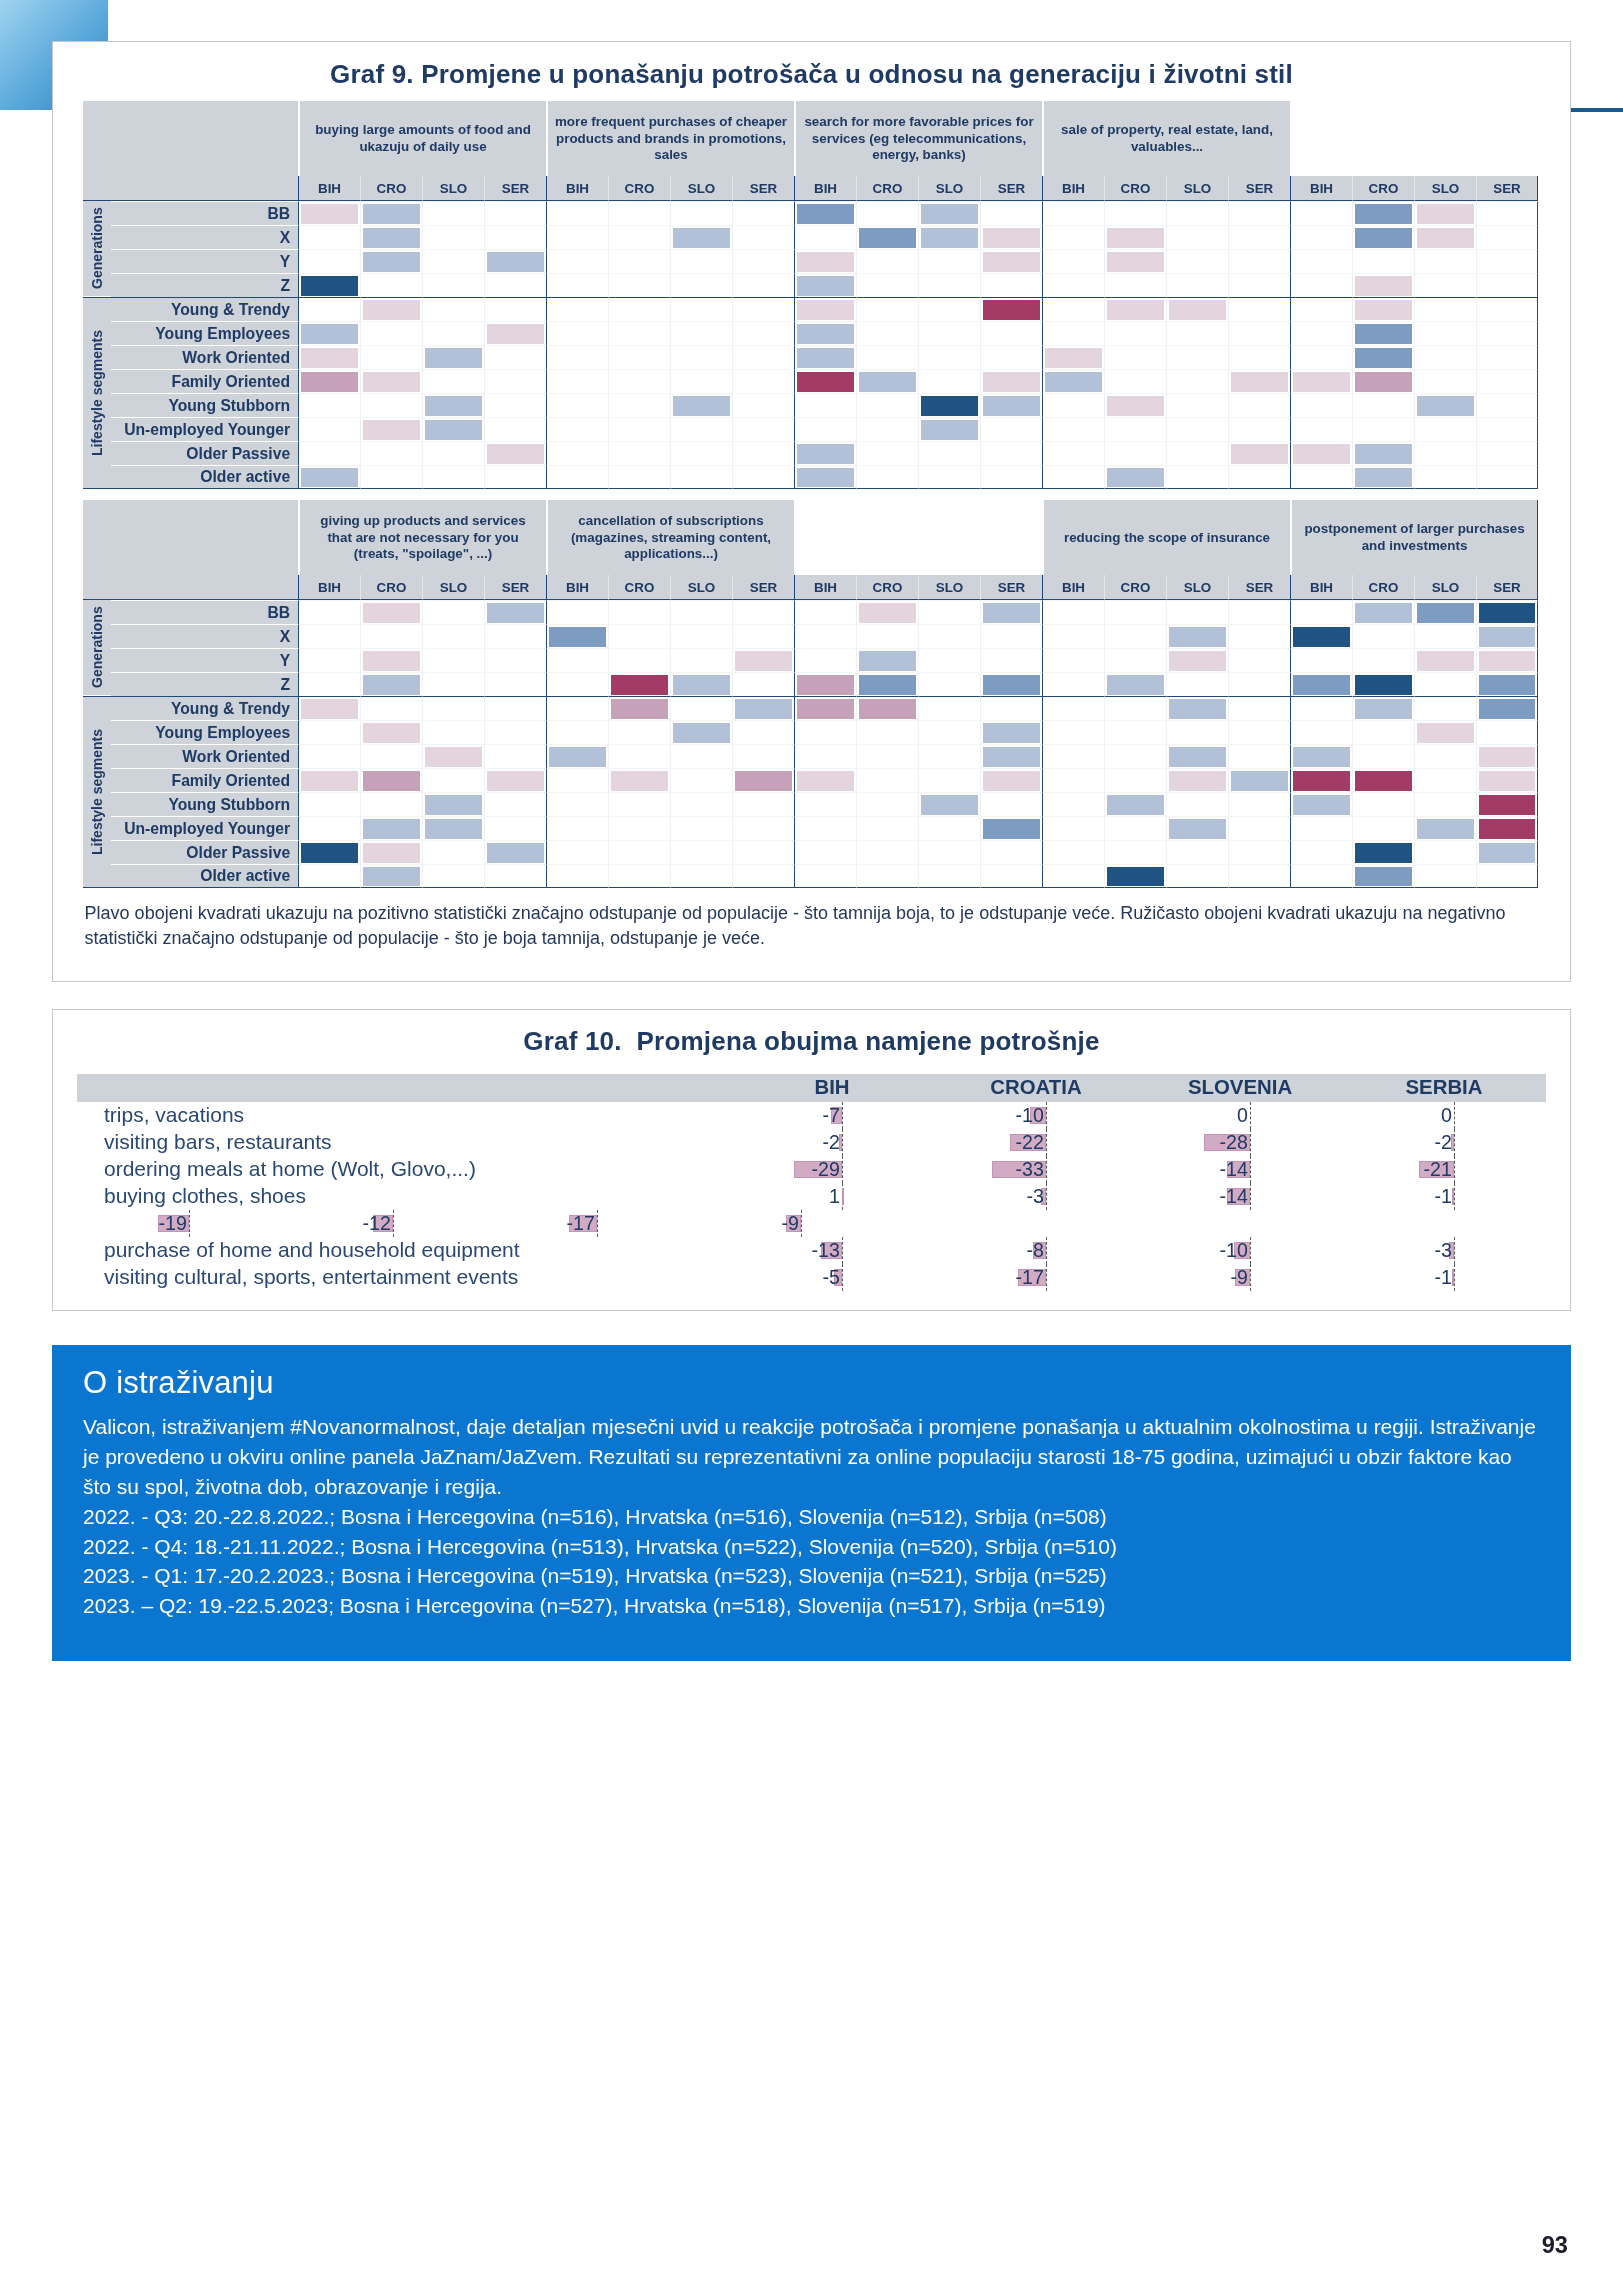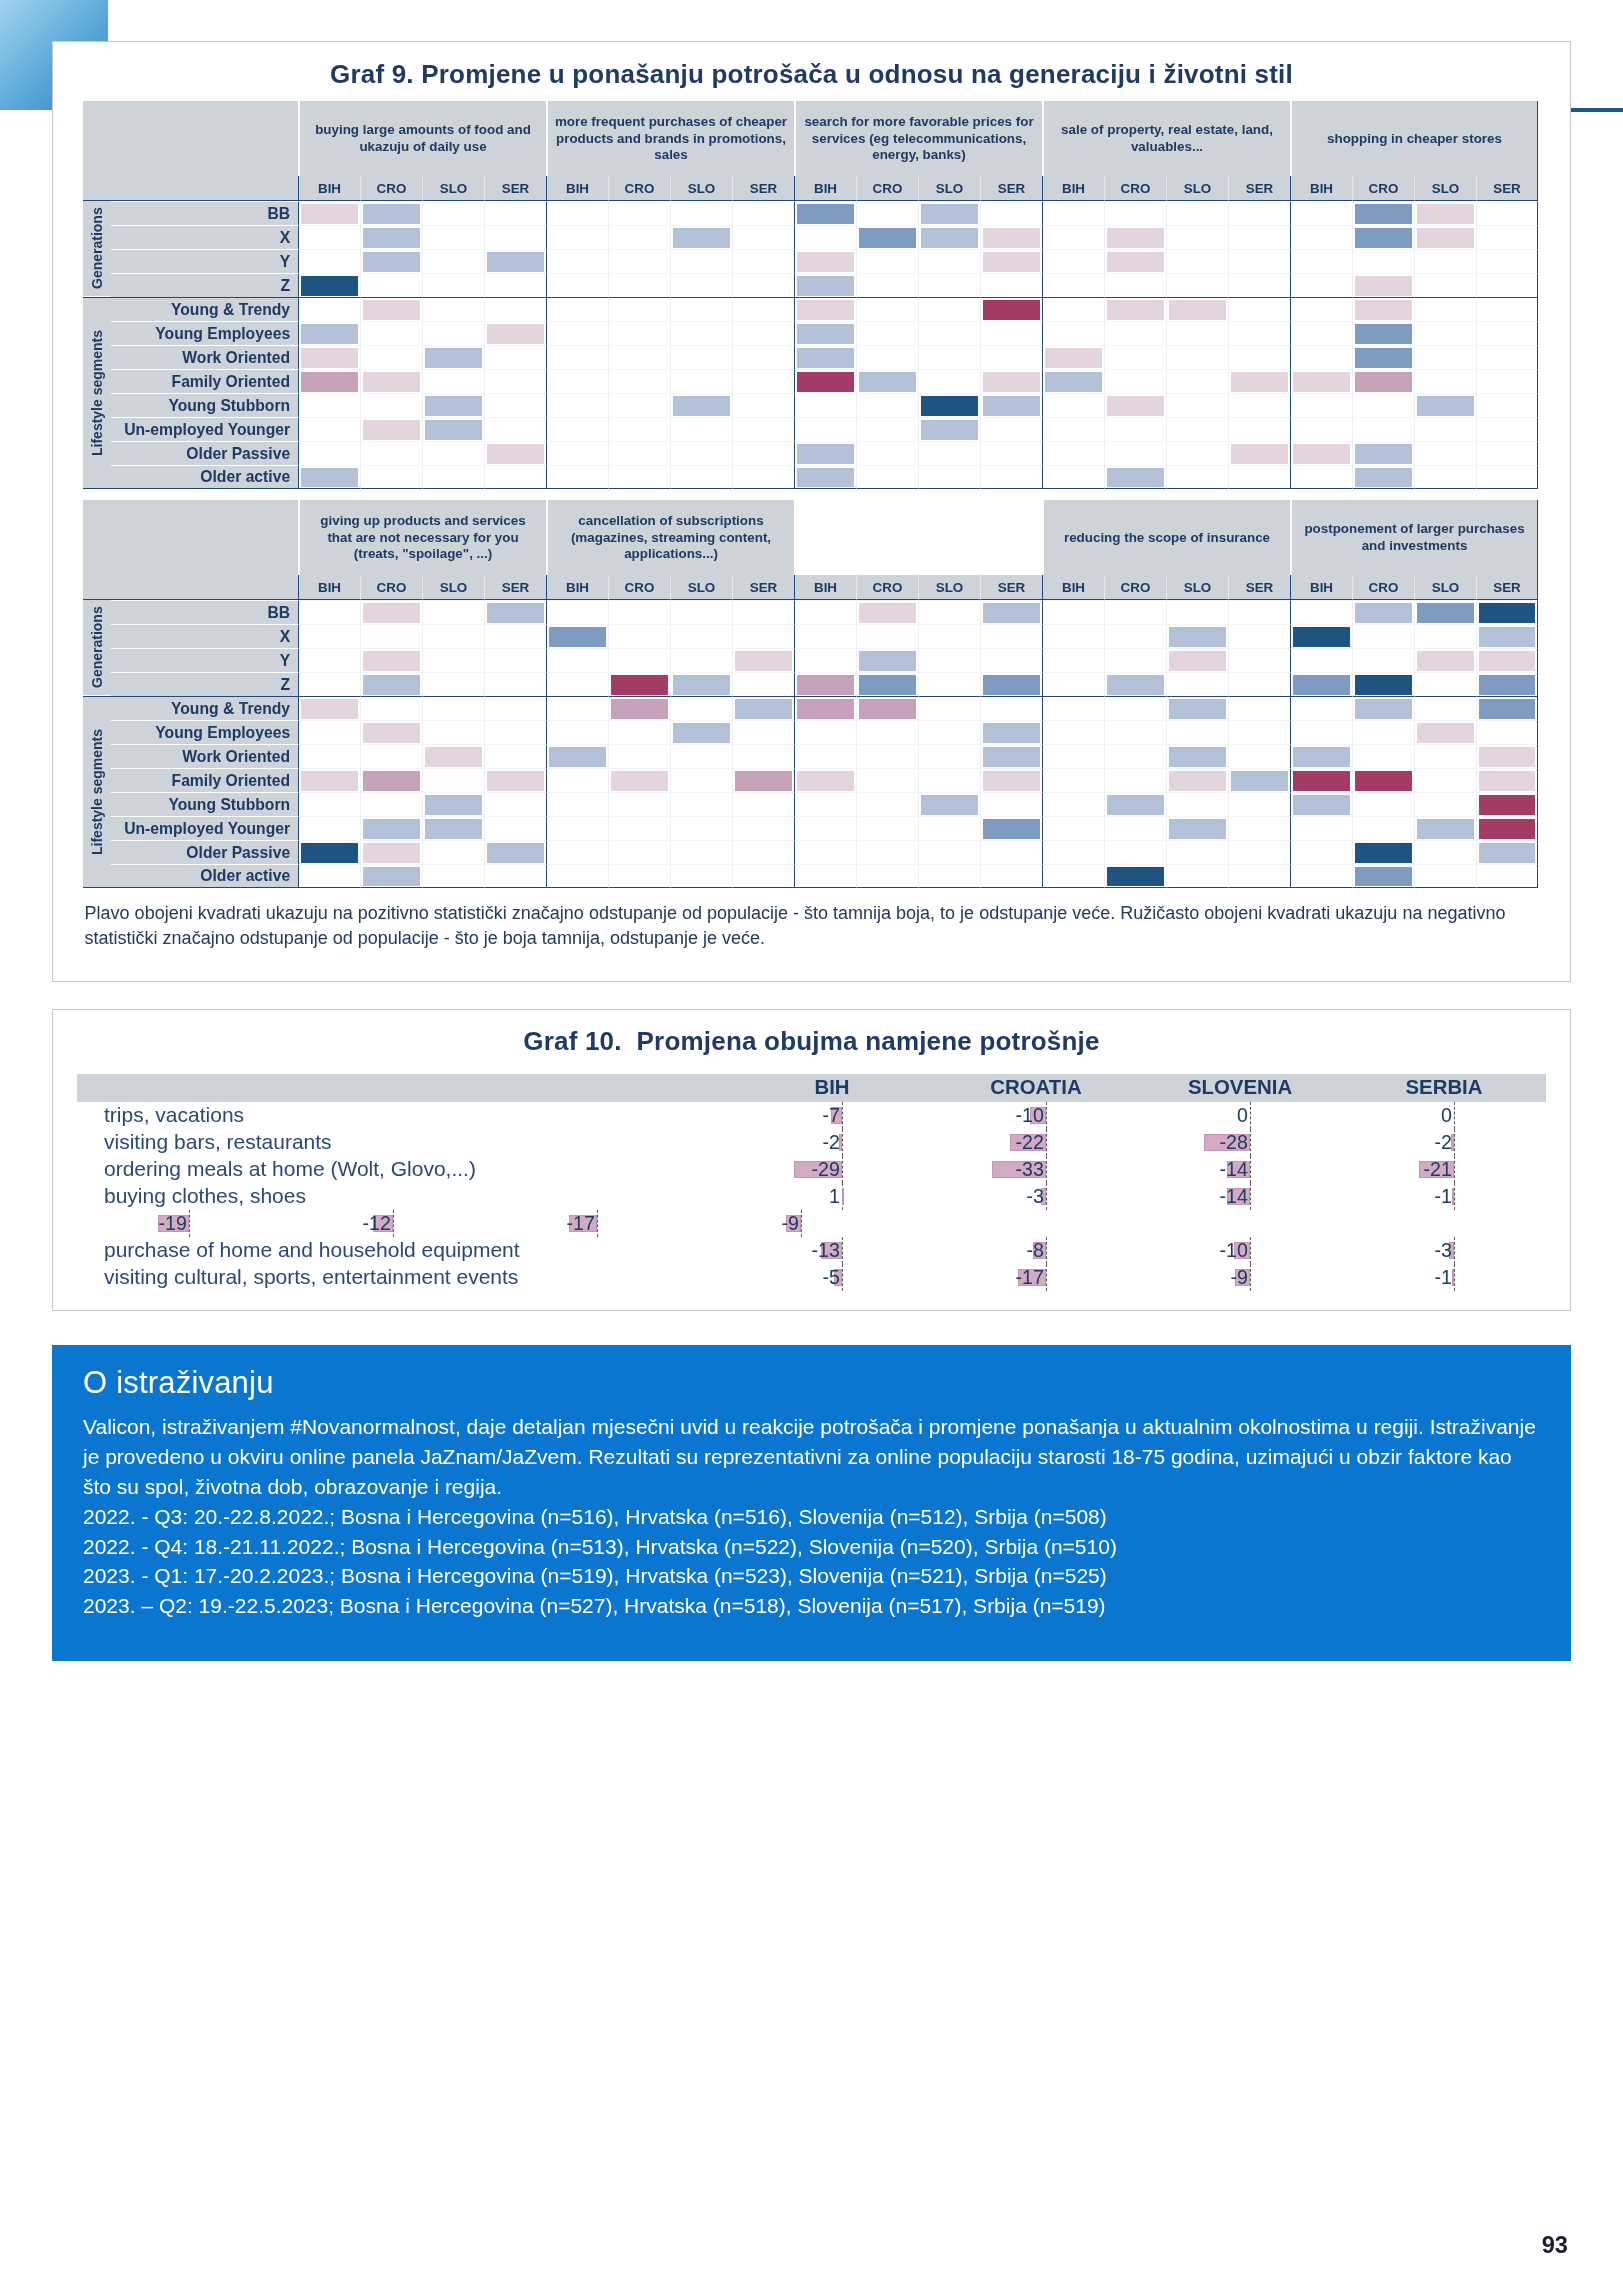--- a/index.html
+++ b/index.html
@@ -119,21 +119,20 @@
 
 <section class="card" id="card-graf9">
   <h1 class="card-title">Graf 9. Promjene u ponašanju potrošača u odnosu na generaciju i životni stil</h1>
   <div id="hm-block-1">
       <div class="hm-grid">
         <div class="hm-corner"></div>
         <div class="hm-ghead" style="grid-column: 3 / span 4;">buying large amounts of food and ukazuju of daily use</div>
         <div class="hm-ghead" style="grid-column: 7 / span 4;">more frequent purchases of cheaper products and brands in promotions, sales</div>
         <div class="hm-ghead" style="grid-column: 11 / span 4;">search for more favorable prices for services (eg telecommunications, energy, banks)</div>
         <div class="hm-ghead" style="grid-column: 15 / span 4;">sale of property, real estate, land, valuables...</div>
-        <div class="hm-ghead lastgrp" style="grid-column: 19 / span 4;">shopping in cheaper stores</div>
         <div class="hm-chead gstart" style="grid-column: 3;">BIH</div>
         <div class="hm-chead" style="grid-column: 4;">CRO</div>
         <div class="hm-chead" style="grid-column: 5;">SLO</div>
         <div class="hm-chead" style="grid-column: 6;">SER</div>
         <div class="hm-chead gstart" style="grid-column: 7;">BIH</div>
         <div class="hm-chead" style="grid-column: 8;">CRO</div>
         <div class="hm-chead" style="grid-column: 9;">SLO</div>
         <div class="hm-chead" style="grid-column: 10;">SER</div>
         <div class="hm-chead gstart" style="grid-column: 11;">BIH</div>
         <div class="hm-chead" style="grid-column: 12;">CRO</div>

